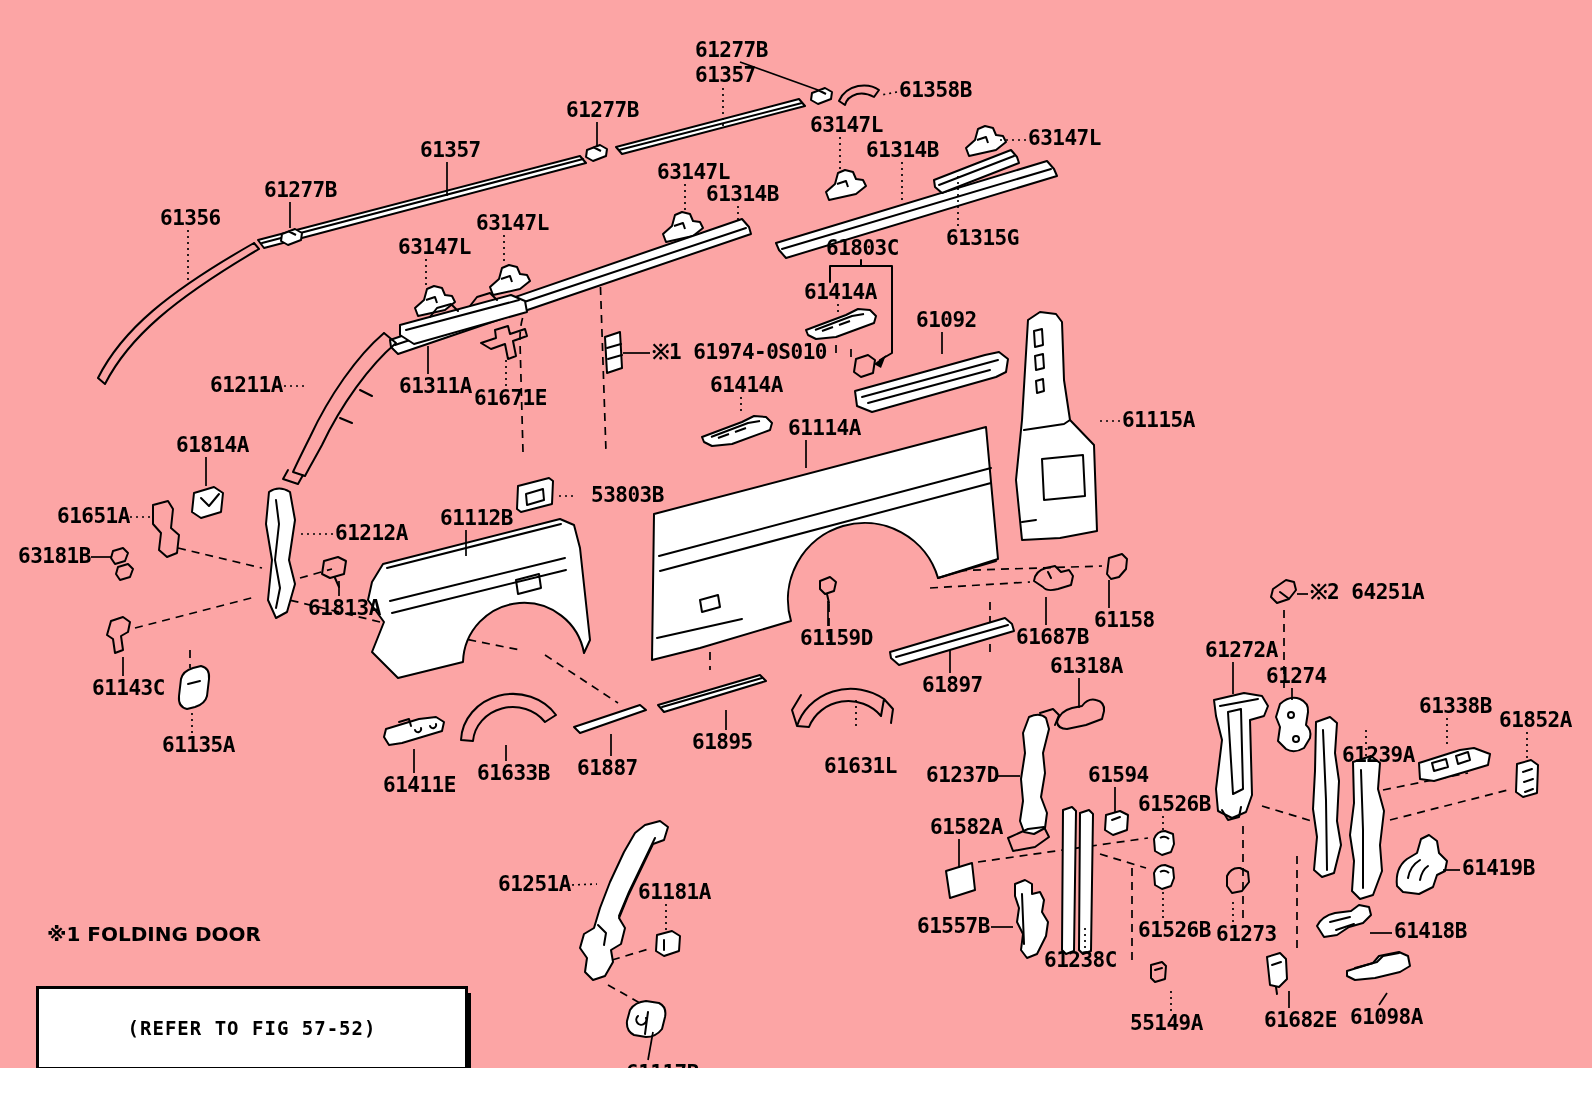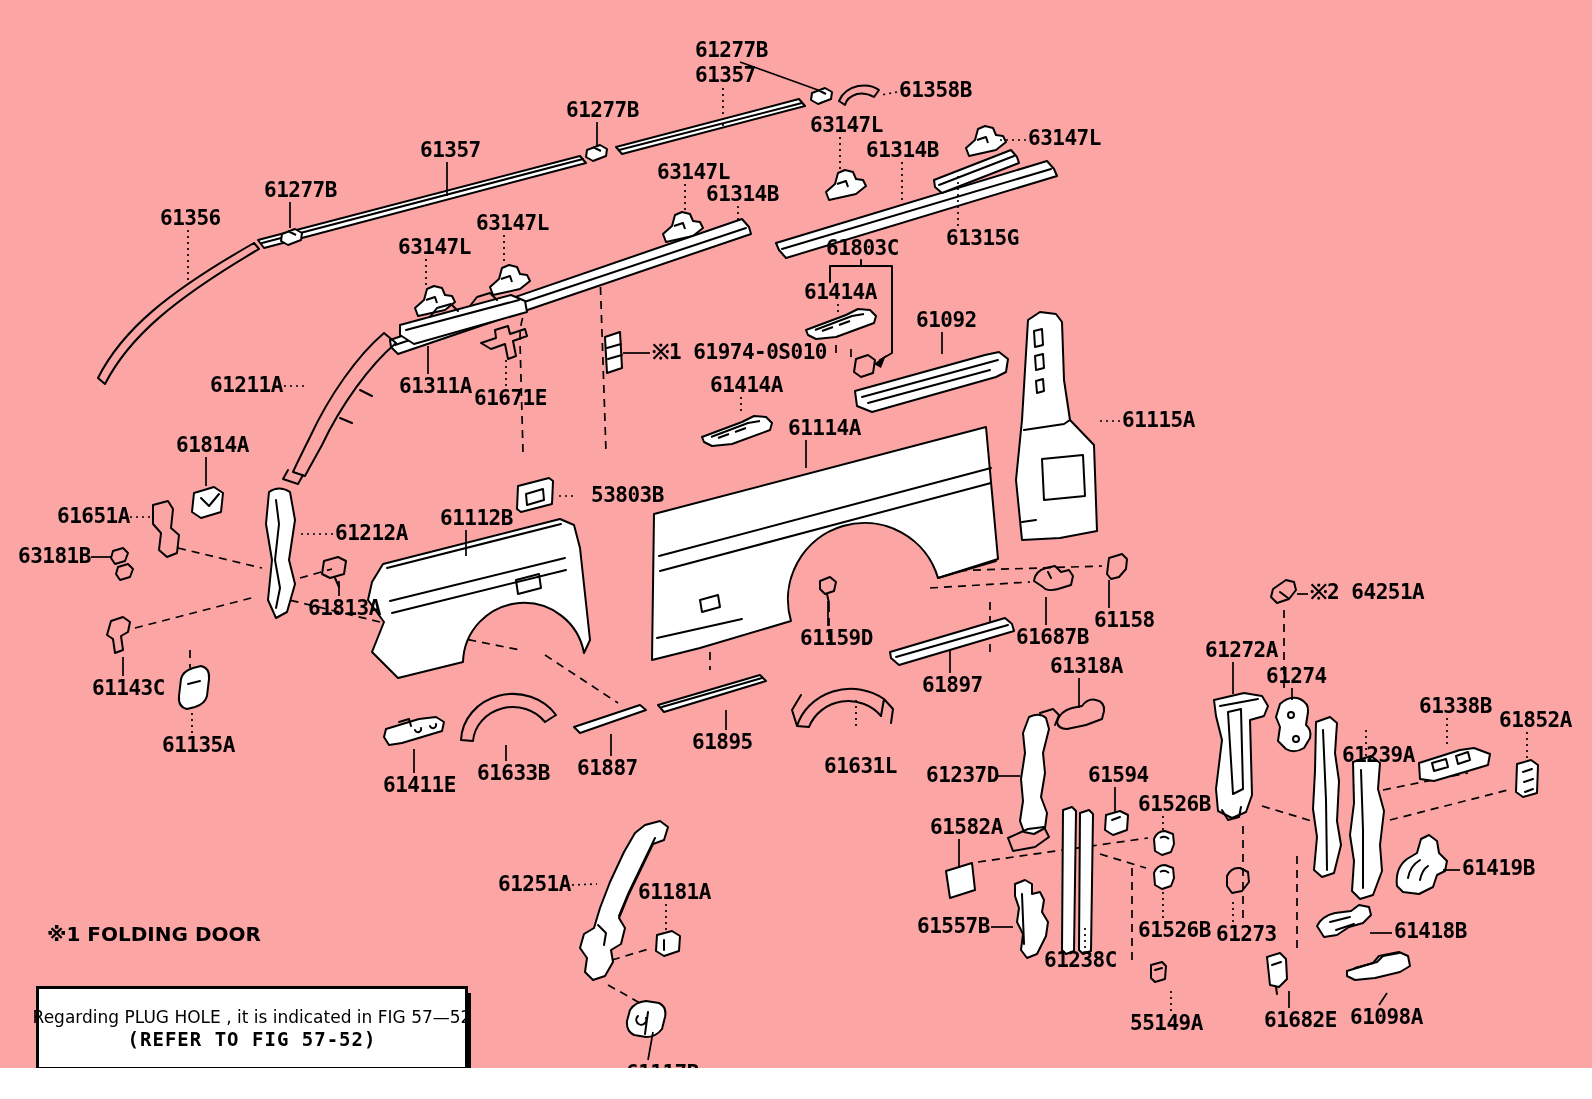--- a/index.html
+++ b/index.html
@@ -428,19 +428,18 @@
       <div class="part-label" style="left: 1044px; top: 950px;">61238C</div>
       <div class="part-label" style="left: 1130px; top: 1013px;">55149A</div>
       <div class="part-label" style="left: 1264px; top: 1010px;">61682E</div>
       <div class="part-label" style="left: 1350px; top: 1007px;">61098A</div>
       <div class="part-label" style="left: 626px; top: 1063px;">61117B</div>
     </div>
 
 <div class="note-line" style="left:47px;top:922px">※1 FOLDING DOOR</div>
 
 <div class="info-box">
-  <div class="info-en">Regarding PLUG HOLE , it is indicated in FIG 57—52</div>
   <div class="info-ref">(REFER TO FIG 57-52)</div>
 </div>
 
 <div class="fig-code">614549A</div>
 
 </div>
 
 </body></html>

